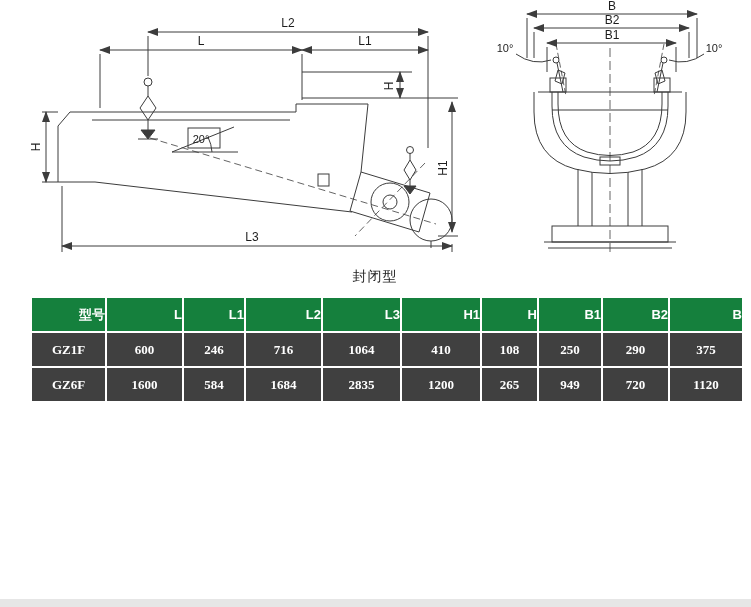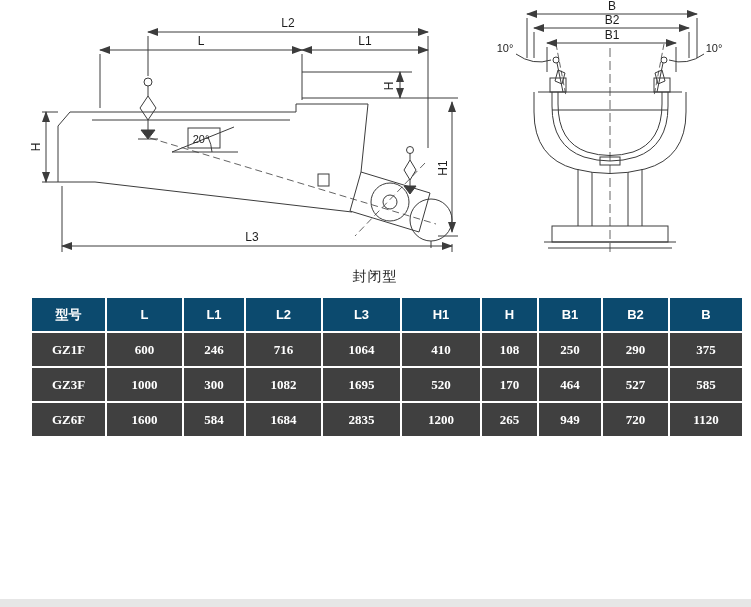--- a/index.html
+++ b/index.html
@@ -14,21 +14,21 @@
   .angle-label { font-size:11px; }
   .caption-label { font-size:14px; letter-spacing:1px; }
   .spec {
     position:absolute; left:30px; top:296px; width:692px;
     border-collapse:separate; border-spacing:2px; table-layout:fixed;
   }
   .spec th, .spec td {
     height:33px; text-align:center; vertical-align:middle;
     color:#ffffff; font-weight:bold; font-size:13px; padding:0;
   }
-  .spec th { background:#0c4a6e; }
+  .spec th { background:#15803d;text-align:right; }
   .spec td { background:#404040;font-family:Liberation Serif, serif; }
 </style>
 </head>
 <body>
 
 <div class="page">
 
   <div class="drawing-wrap">
     <svg width="751" height="292" viewBox="0 0 751 292">
       <defs>
@@ -241,32 +241,20 @@
         <td>246</td>
         <td>716</td>
         <td>1064</td>
         <td>410</td>
         <td>108</td>
         <td>250</td>
         <td>290</td>
         <td>375</td>
       </tr>
       <tr>
-        <td>GZ3F</td>
-        <td>1000</td>
-        <td>300</td>
-        <td>1082</td>
-        <td>1695</td>
-        <td>520</td>
-        <td>170</td>
-        <td>464</td>
-        <td>527</td>
-        <td>585</td>
-      </tr>
-      <tr>
         <td>GZ6F</td>
         <td>1600</td>
         <td>584</td>
         <td>1684</td>
         <td>2835</td>
         <td>1200</td>
         <td>265</td>
         <td>949</td>
         <td>720</td>
         <td>1120</td>

